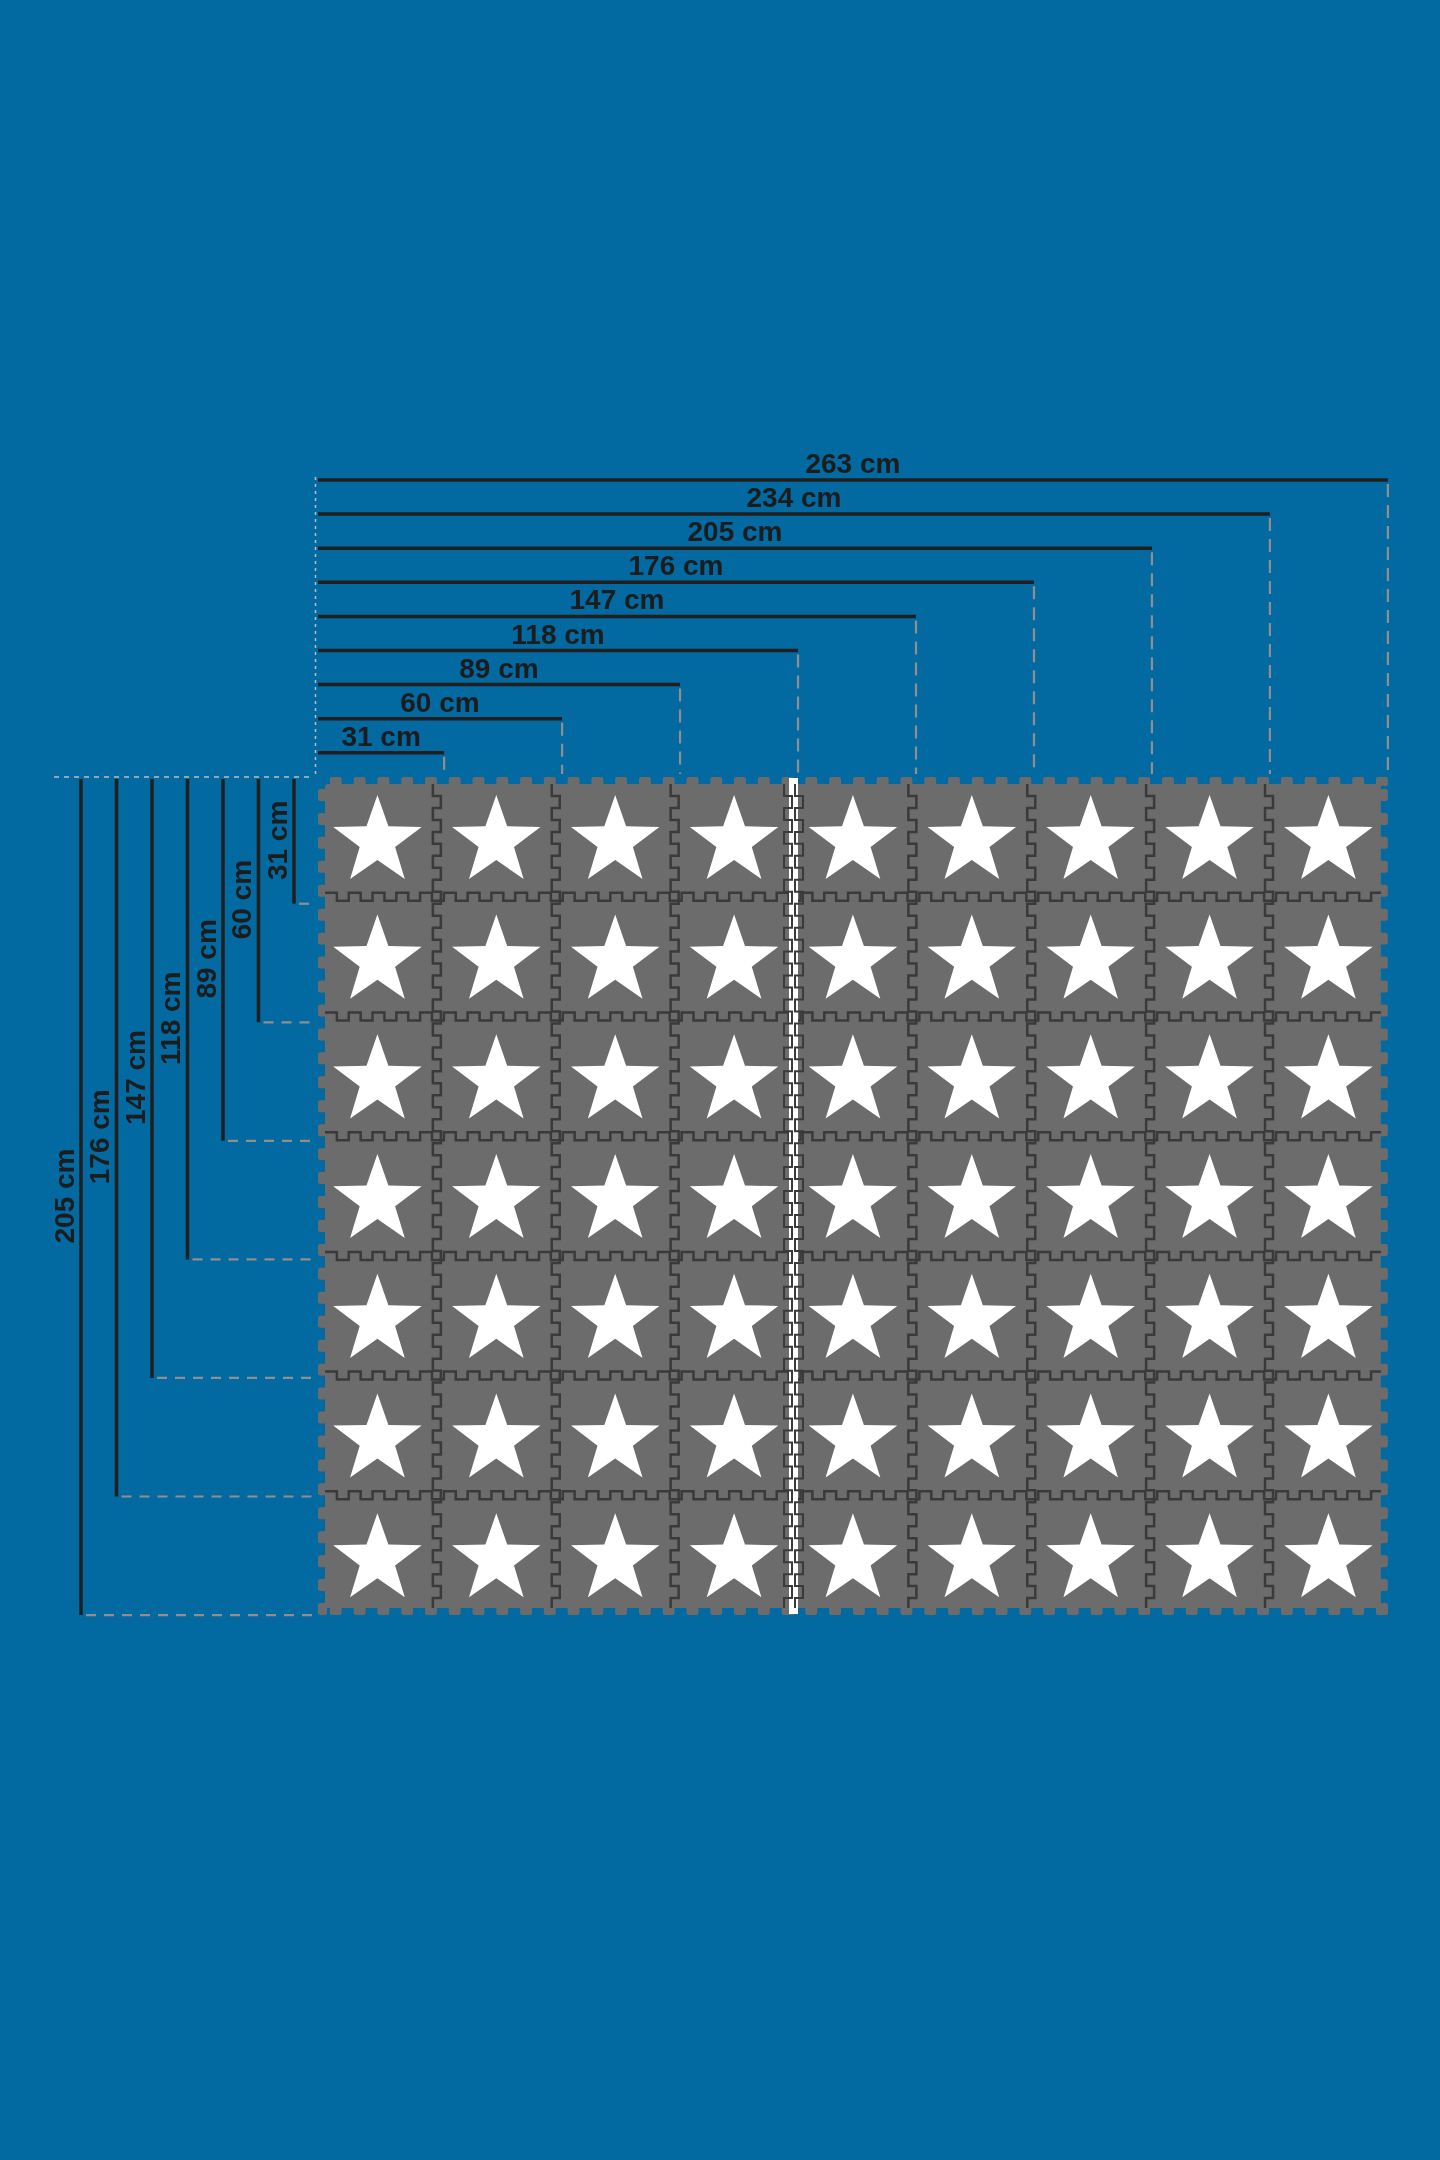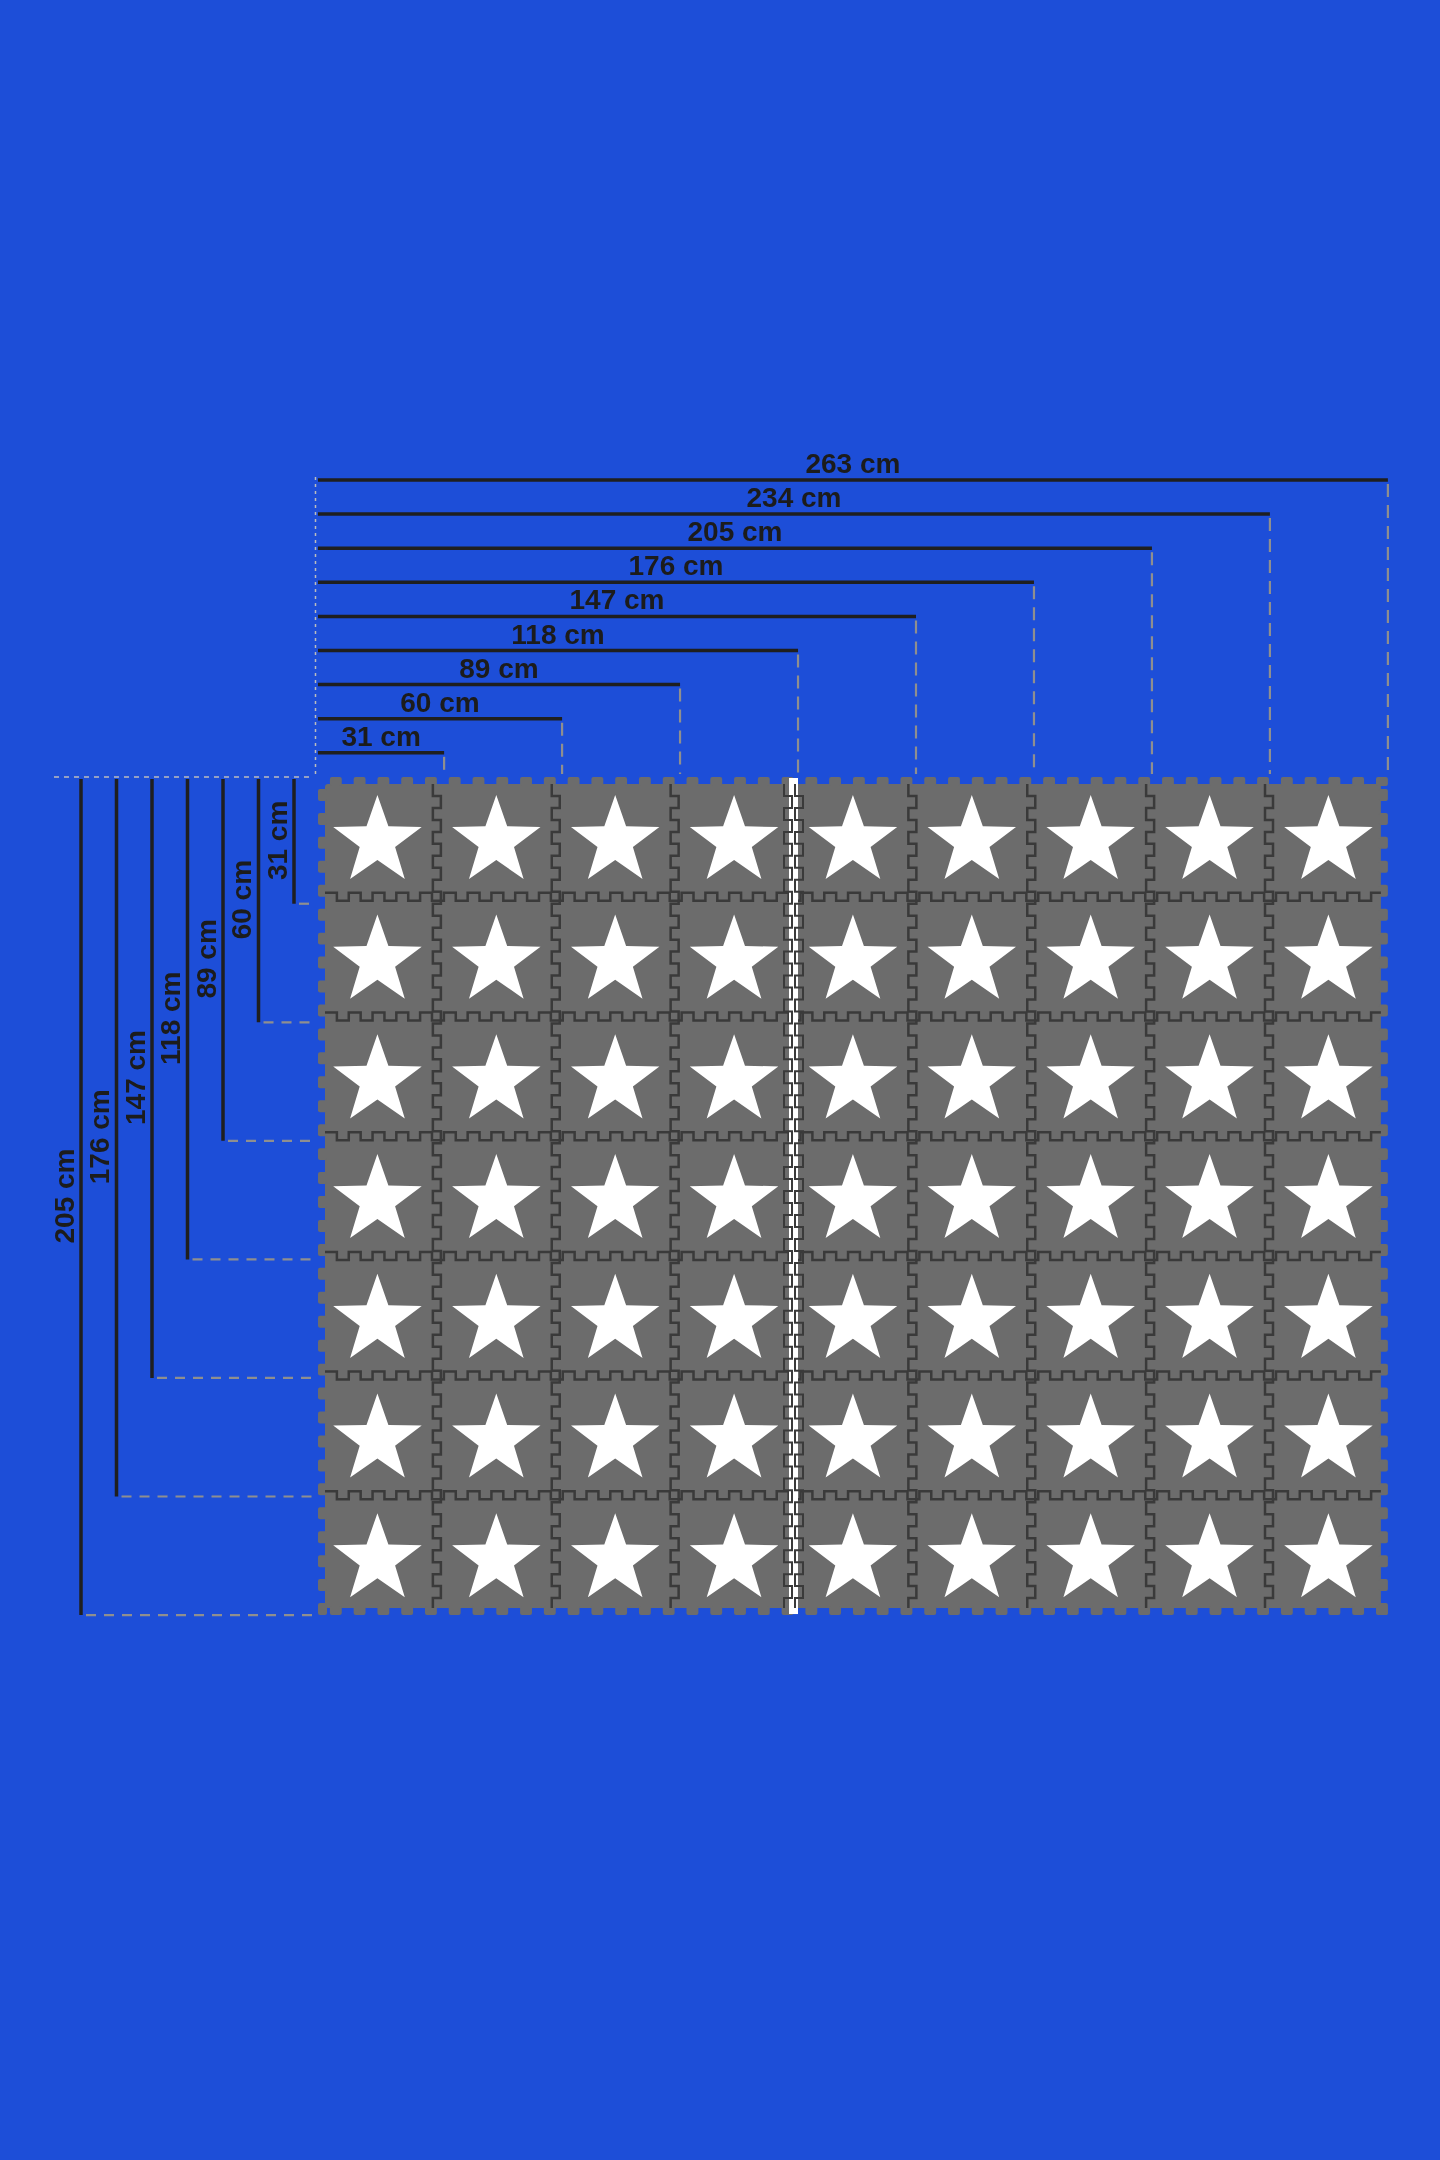--- a/index.html
+++ b/index.html
@@ -1,17 +1,17 @@
 <!DOCTYPE html>
 <html><head>
 <meta charset="utf-8">
 <style>
   html,body{margin:0;padding:0;background:#ffffff;}
   body{width:1440px;height:2160px;overflow:hidden;}
-  #stage{position:relative;width:1440px;height:2160px;background:#1d4ed8;}
+  #stage{position:relative;width:1440px;height:2160px;background:#0369a1;}
   svg{display:block;}
   text{font-family:"Liberation Sans",sans-serif;font-weight:700;font-size:28px;fill:#1c1c1c;}
 </style>
 </head>
 <body>
 
 <div id="stage">
   <svg id="scene" width="1440" height="2160" viewBox="0 0 1440 2160">
     <g id="g-refs">
         <line x1="315.5" y1="477" x2="315.5" y2="774" stroke="#bdbdbd" stroke-width="1.5" stroke-dasharray="3 4"></line>

